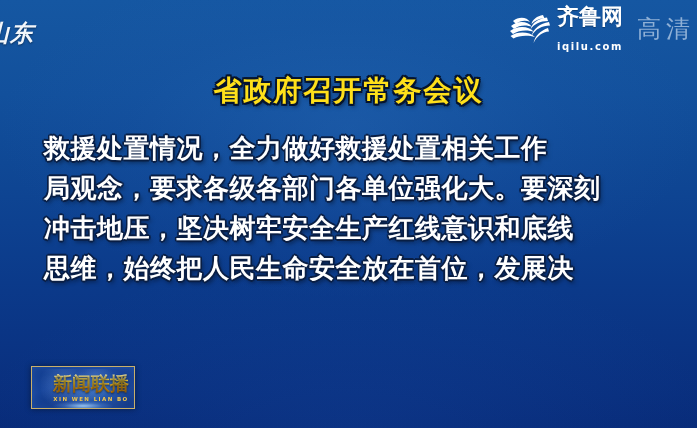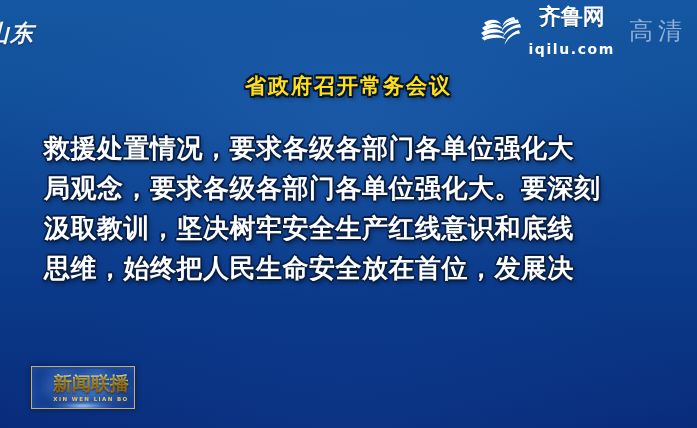--- a/index.html
+++ b/index.html
@@ -56,21 +56,21 @@
     letter-spacing: 1px;
     font-style: italic;
     text-shadow: 0 1px 2px rgba(0,0,0,0.45);
     z-index: 5;
     white-space: nowrap;
   }
 
   
   .logo-block {
     position: absolute;
-    right: 8px;
+    right: 0;
     top: 6px;
     display: flex;
     align-items: center;
     gap: 10px;
     z-index: 6;
   }
   .logo-group {
     display: flex;
     align-items: center;
     gap: 4px;
@@ -87,21 +87,21 @@
     line-height: 1;
   }
   .logo-cn {
     font-size: 22px;
     font-weight: bold;
     color: #ffffff;
     letter-spacing: 0px;
     text-shadow: 0 1px 1px rgba(0,0,0,0.3);
   }
   .logo-url {
-    font-size: 14px;
+    font-size: 10px;
     font-weight: bold;
     color: #ffffff;
     letter-spacing: 1.6px;
     margin-top: 14px;
   }
   .hd-badge {
     font-size: 24px;
     color: #8fb0d6;
     letter-spacing: 5px;
     font-weight: normal;
@@ -109,21 +109,21 @@
     padding-right: 2px;
   }
 
   
   .headline {
     position: absolute;
     top: 72px;
     left: 0;
     right: 0;
     text-align: center;
-    font-size: 21px;
+    font-size: 28px;
     font-weight: bold;
     color: #ffe01a;
     letter-spacing: 2px;
     z-index: 4;
     text-shadow:
       -1.6px -1.6px 0 #06142e,
        1.6px -1.6px 0 #06142e,
       -1.6px  1.6px 0 #06142e,
        1.6px  1.6px 0 #06142e,
        0px   -1.8px 0 #06142e,
@@ -254,23 +254,23 @@
         <span class="logo-cn">齐鲁网</span>
         <span class="logo-url">iqilu.com</span>
       </span>
     </div>
     <span class="hd-badge">高清</span>
   </div>
 
   <div class="headline">省政府召开常务会议</div>
 
   <div class="body-text">
-    <div class="body-line">救援处置情况，要求各级各部门各单位强化大</div>
+    <div class="body-line">救援处置情况，全力做好救援处置相关工作</div>
     <div class="body-line">局观念，要求各级各部门各单位强化大。要深刻</div>
-    <div class="body-line">汲取教训，坚决树牢安全生产红线意识和底线</div>
+    <div class="body-line">冲击地压，坚决树牢安全生产红线意识和底线</div>
     <div class="body-line">思维，始终把人民生命安全放在首位，发展决</div>
   </div>
 
   <div class="program-bug">
     <span class="map-ghost"></span>
     <span class="bug-cn">新闻联播</span>
     <span class="bug-py">XIN WEN LIAN BO</span>
     <span class="bug-glow"></span>
   </div>
 

